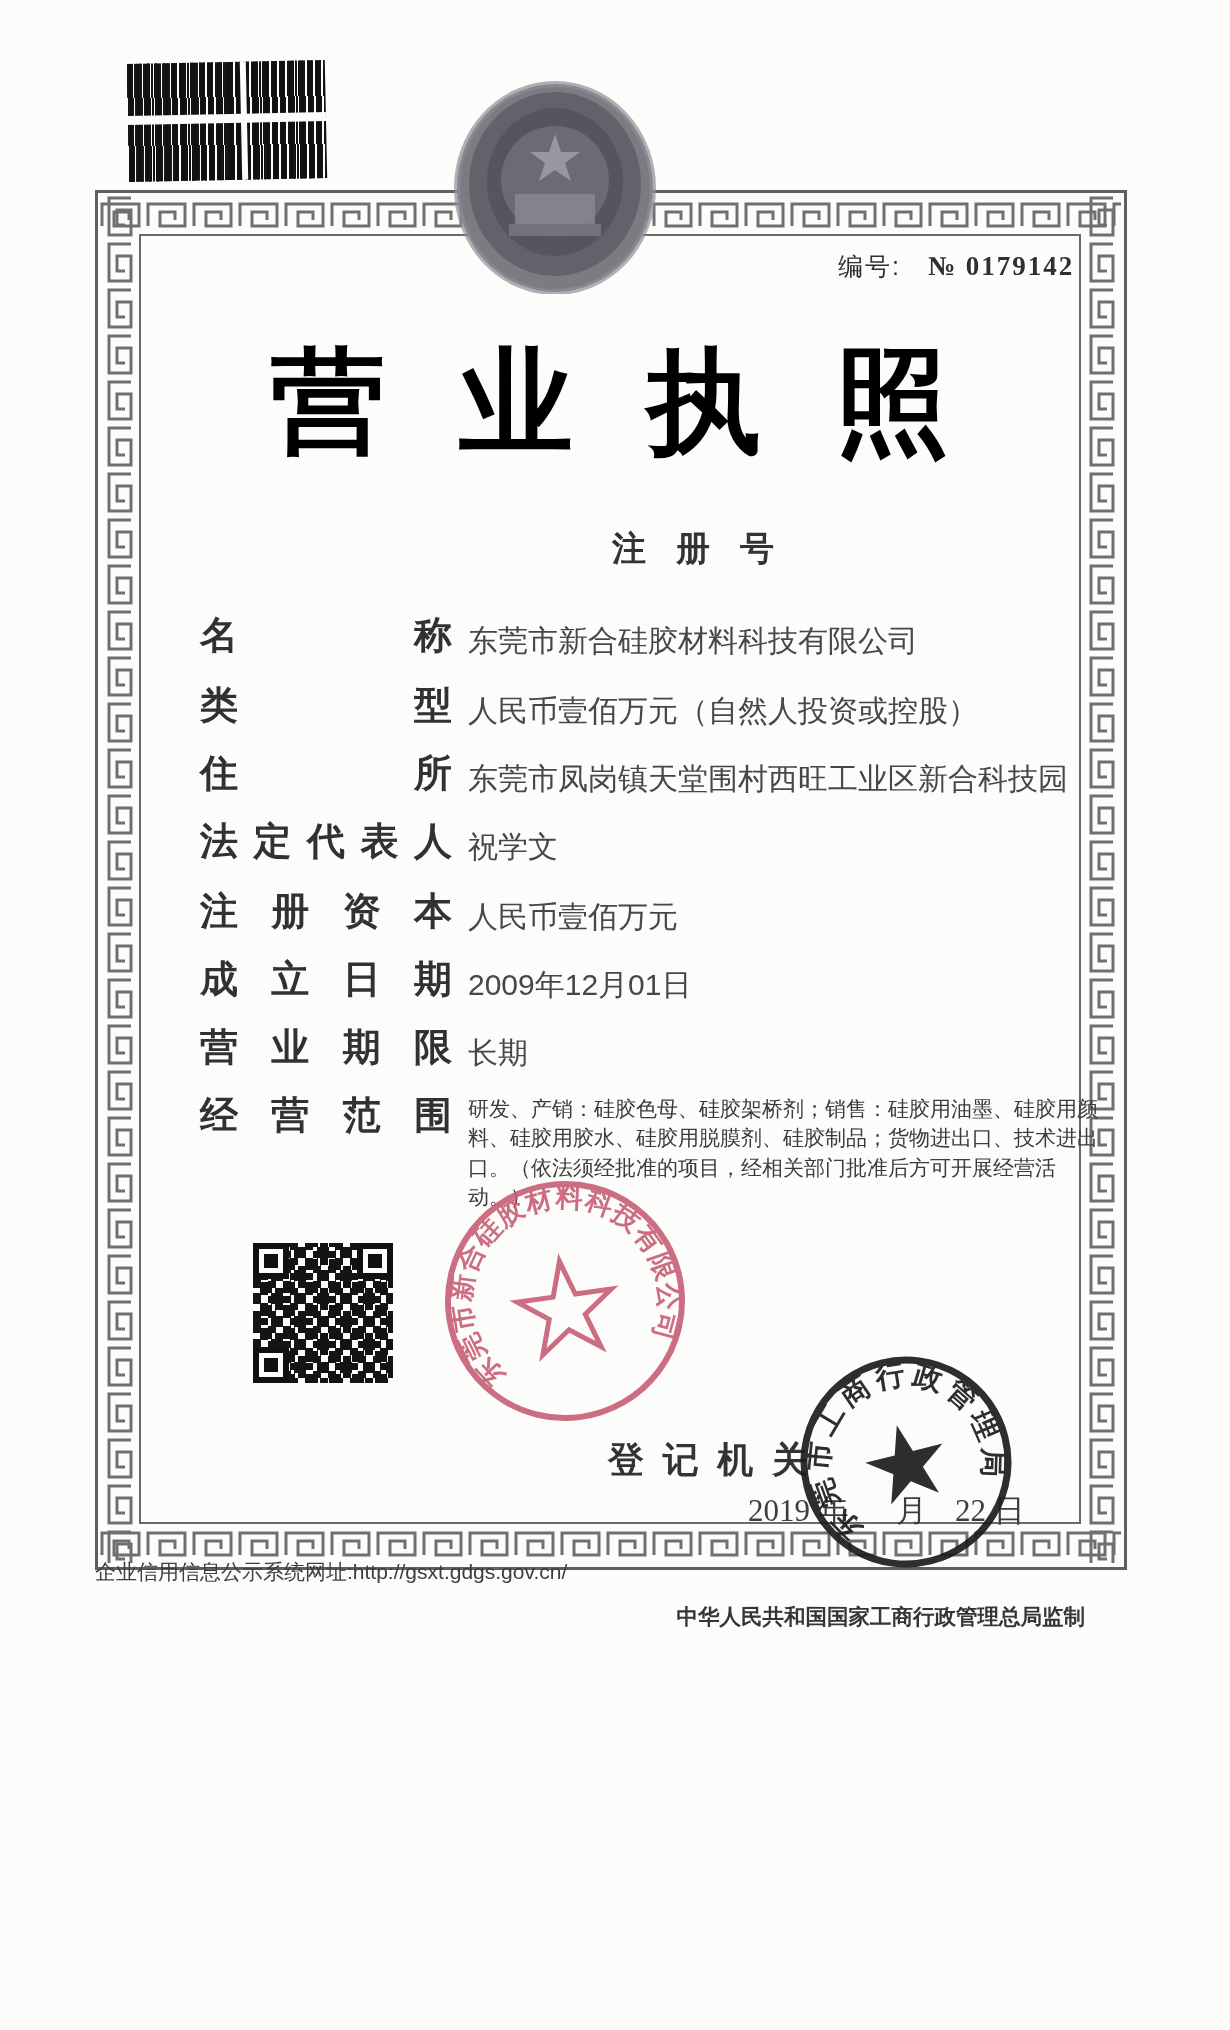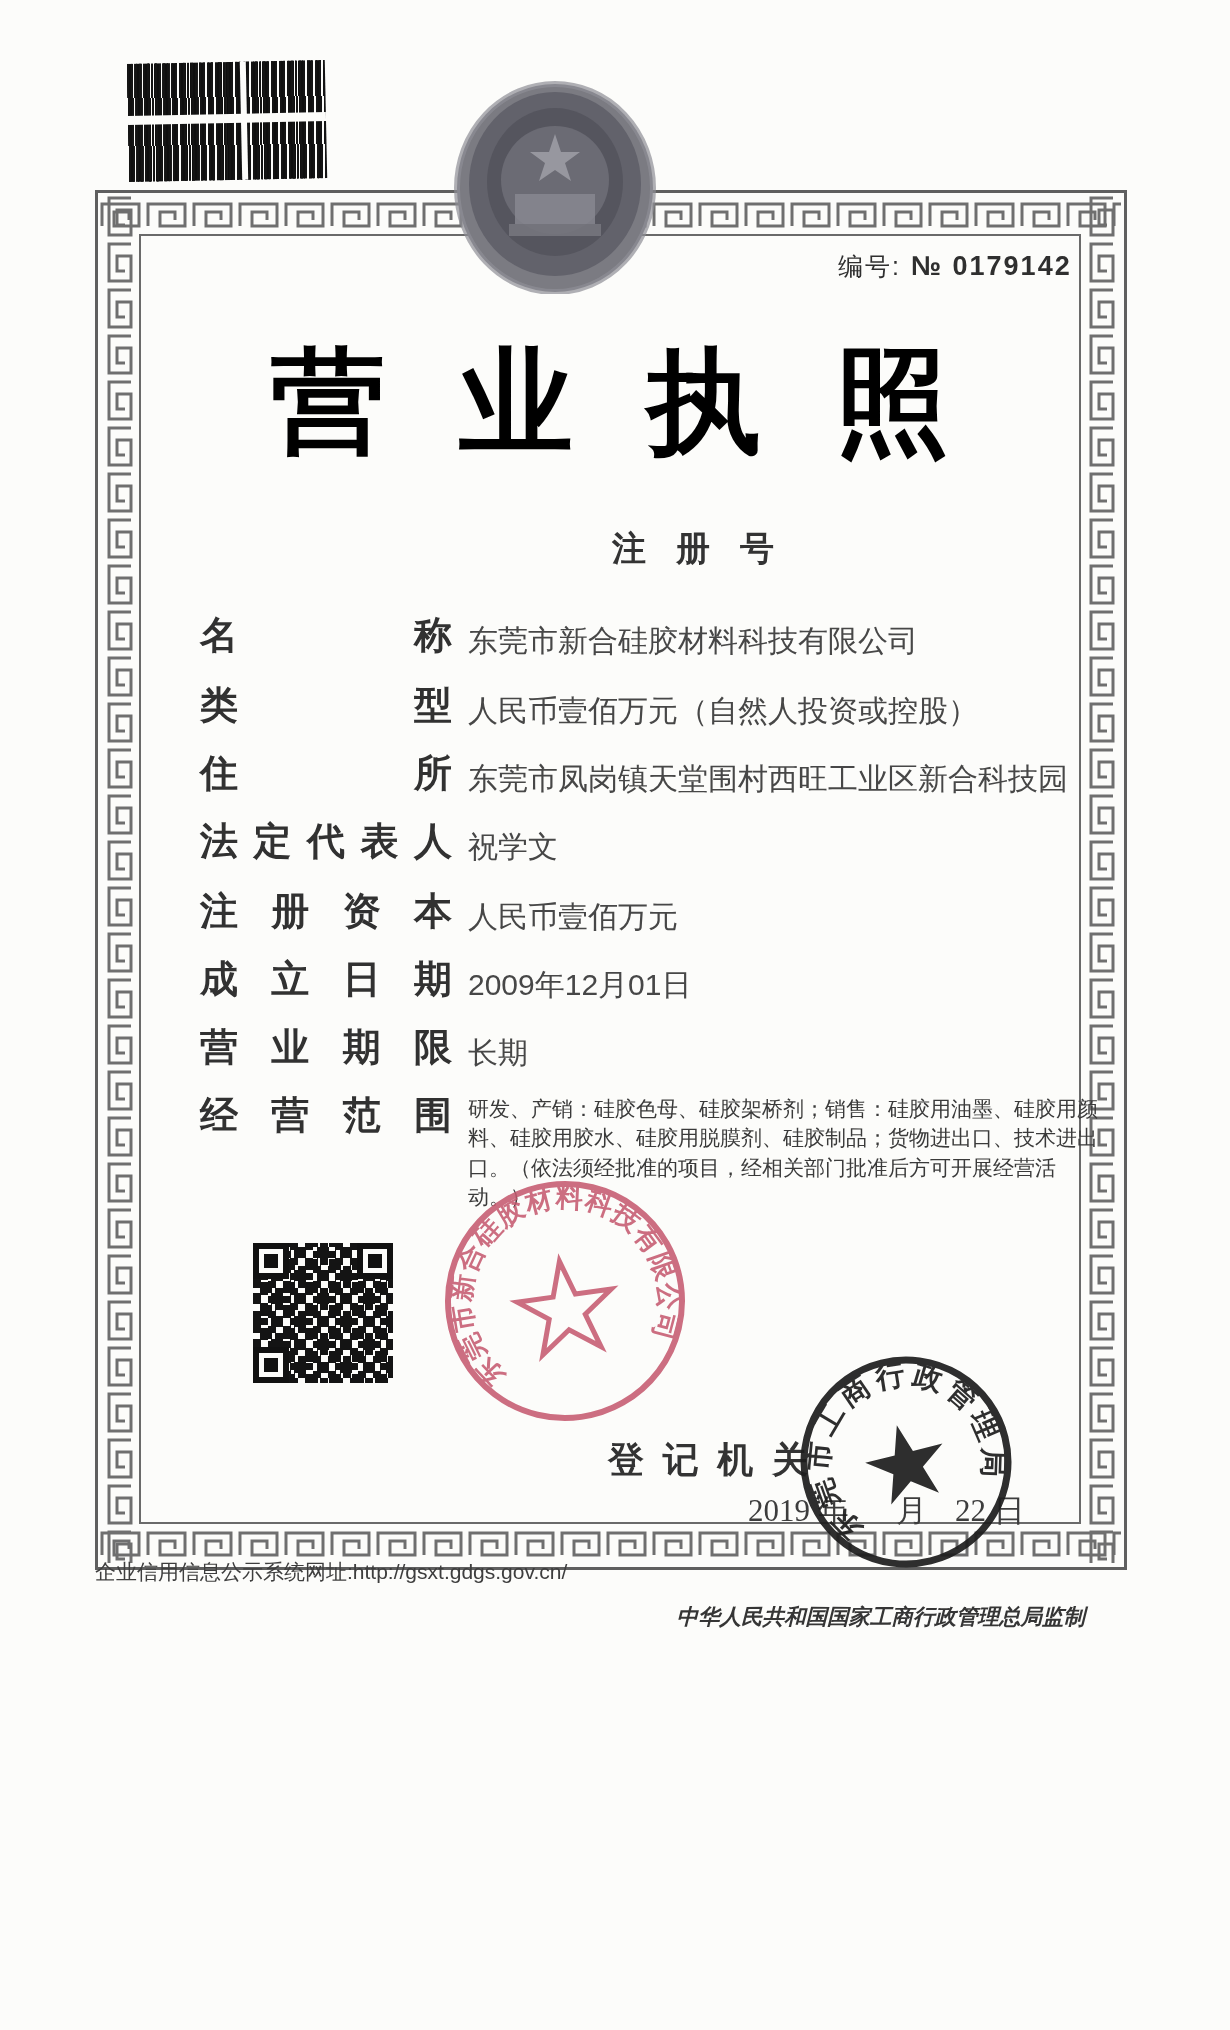--- a/index.html
+++ b/index.html
@@ -22,21 +22,21 @@
       repeating-linear-gradient(90deg,#1c1c1c 0 1px,transparent 1px 7px);}
   .barcode .gap-h{position:absolute;left:0;top:44%;width:100%;height:9px;background:#fcfcfa;}
   .barcode .gap-v{position:absolute;left:57%;top:0;width:6px;height:100%;background:#fcfcfa;}
 
   
   .emblem{position:absolute;left:452px;top:76px;width:206px;height:218px;z-index:3;}
 
   
   .serial{position:absolute;left:838px;top:250px;font-size:25px;color:#2f2f2f;
           letter-spacing:2px;white-space:nowrap;z-index:4;}
-  .serial .no{font-family:Liberation Sans, sans-serif;font-weight:700;font-size:27px;margin-left:10px;}
+  .serial .no{font-family:Liberation Serif, serif;font-weight:700;font-size:27px;margin-left:27px;}
 
   
   .title{position:absolute;left:95px;top:326px;width:1030px;text-align:center;
          font-size:114px;font-weight:900;color:#000000;letter-spacing:74px;
          text-indent:74px;white-space:nowrap;}
 
   
   .regno{position:absolute;left:0;top:526px;width:1230px;height:50px;}
   .regno .lab{position:absolute;left:612px;width:162px;display:flex;justify-content:space-between;
               font-size:34px;font-weight:700;color:#333;}
@@ -70,21 +70,21 @@
   
   .registrar{position:absolute;left:608px;top:1436px;width:200px;display:flex;
              justify-content:space-between;font-size:36px;font-weight:700;color:#333;z-index:2;}
   .dateline{position:absolute;left:0;top:1490px;width:1230px;height:44px;z-index:2;
             font-size:31px;color:#3d3d3d;font-family:"Liberation Serif",serif;}
   .dateline .y{position:absolute;left:748px;} .dateline .m{position:absolute;left:896px;}
   .dateline .d{position:absolute;left:948px;margin-left:7px;}
 
   
   .footer-left{position:absolute;left:95px;top:1558px;font-size:21px;color:#3e3e3e;}
-  .footer-right{position:absolute;right:145px;top:1602px;font-size:21.5px;font-weight:700;color:#353535;font-style:italic;}
+  .footer-right{position:absolute;right:145px;top:1602px;font-size:21.5px;font-weight:700;color:#353535;}
 </style>
 </head>
 <body>
 
 <div class="page">
 
   <svg width="0" height="0" style="position:absolute">
     <defs>
       <pattern id="meanderH" width="46" height="40" patternUnits="userSpaceOnUse">
         <path d="M3 31 V9 H40 V31 H15 V17 H30 V25" fill="none" stroke="#6f6f6f" stroke-width="3"></path>

